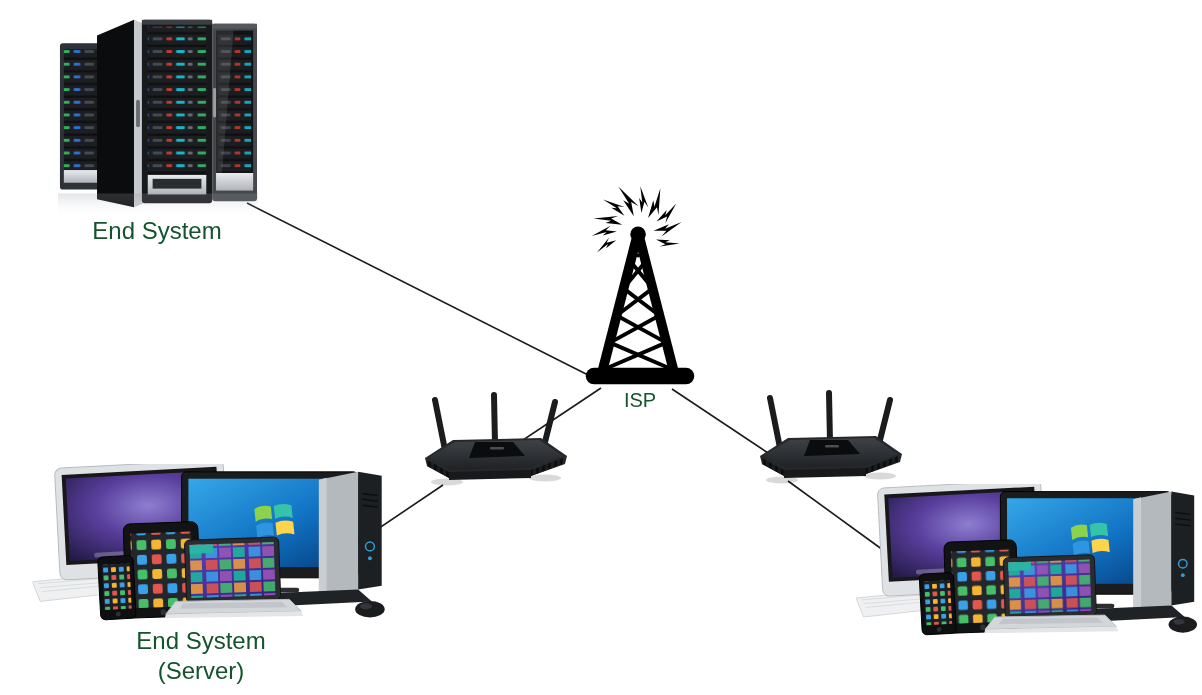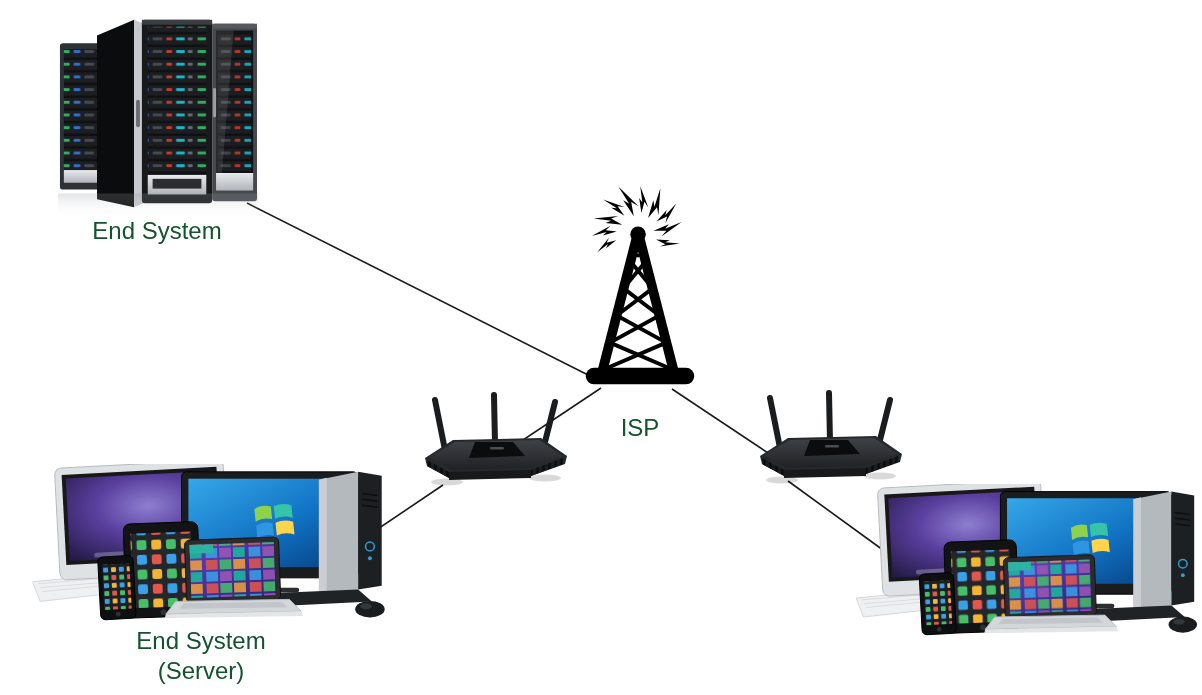--- a/index.html
+++ b/index.html
@@ -243,21 +243,21 @@
   </div>
   <div class="node-label" style="left:57px;top:216px;width:200px;">
     <span class="lbl-line">End System</span>
   </div>
 
   <div class="abs" style="left:570px;top:176px;">
     <svg width="140" height="218" viewBox="0 0 140 225">
       <use href="#sym-tower"></use>
     </svg>
   </div>
-  <div class="node-label" style="left:590px;top:413px;width:100px;font-size:24px;">ISP</div>
+  <div class="node-label" style="left:590px;top:385px;width:100px;font-size:20px;">ISP</div>
 
   <div class="abs" style="left:415px;top:392px;">
     <svg width="160" height="100" viewBox="0 0 160 100">
       <use href="#sym-router"></use>
     </svg>
   </div>
 
   <div class="abs" style="left:750px;top:390px;">
     <svg width="160" height="100" viewBox="0 0 160 100">
       <use href="#sym-router"></use>

